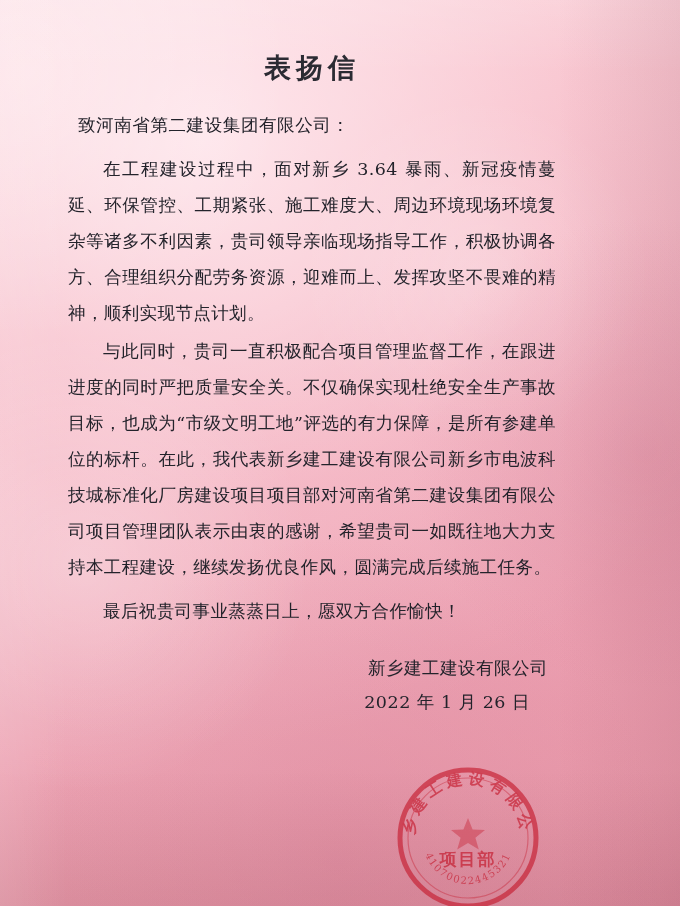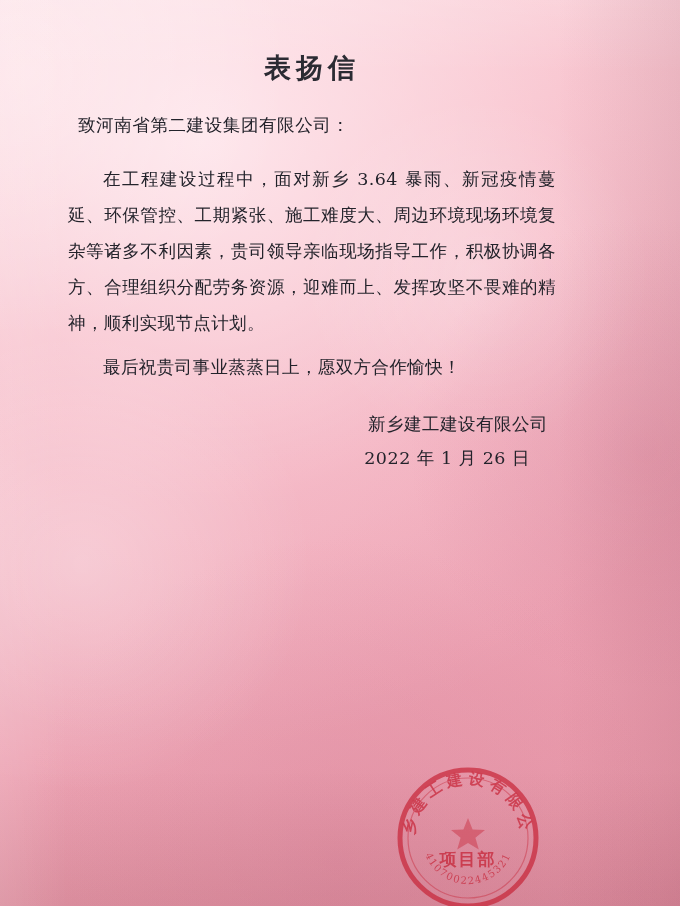--- a/index.html
+++ b/index.html
@@ -61,21 +61,21 @@
     letter-spacing: 5px;
     color: #2b2b33;
     margin-top: 50px;
     margin-bottom: 26px;
   }
 
   .salutation {
     font-size: 17.5px;
     color: #23232b;
     letter-spacing: 0.6px;
-    margin: 0 0 22px 10px;
+    margin: 0 0 12px 10px;
     line-height: 1.55;
   }
 
   p.body-par {
     font-size: 17.5px;
     color: #23232b;
     line-height: 36px;
     margin: 0 0 2px 0;
     text-indent: 2em;
     text-align: justify;
@@ -145,20 +145,21 @@
     </svg>
   </div>
 
   <div class="doc">
 
     <div class="doc-title">表扬信</div>
 
     <div class="salutation">致河南省第二建设集团有限公司：</div>
 
     <p class="body-par">在工程建设过程中，面对新乡 3.64 暴雨、新冠疫情蔓延、环保管控、工期紧张、施工难度大、周边环境现场环境复杂等诸多不利因素，贵司领导亲临现场指导工作，积极协调各方、合理组织分配劳务资源，迎难而上、发挥攻坚不畏难的精神，顺利实现节点计划。</p>
+    <p class="body-par">与此同时，贵司一直积极配合项目管理监督工作，在跟进进度的同时严把质量安全关。不仅确保实现杜绝安全生产事故目标，也成为“市级文明工地”评选的有力保障，是所有参建单位的标杆。在此，我代表新乡建工建设有限公司新乡市电波科技城标准化厂房建设项目项目部对河南省第二建设集团有限公司项目管理团队表示由衷的感谢，希望贵司一如既往地大力支持本工程建设，继续发扬优良作风，圆满完成后续施工任务。</p>
 
     <p class="closing-par">最后祝贵司事业蒸蒸日上，愿双方合作愉快！</p>
 
     <div class="signature">
       <div class="sig-line">新乡建工建设有限公司</div>
       <div class="sig-line sig-date">2022 年 1 月 26 日</div>
     </div>
 
   </div>
 </div>

